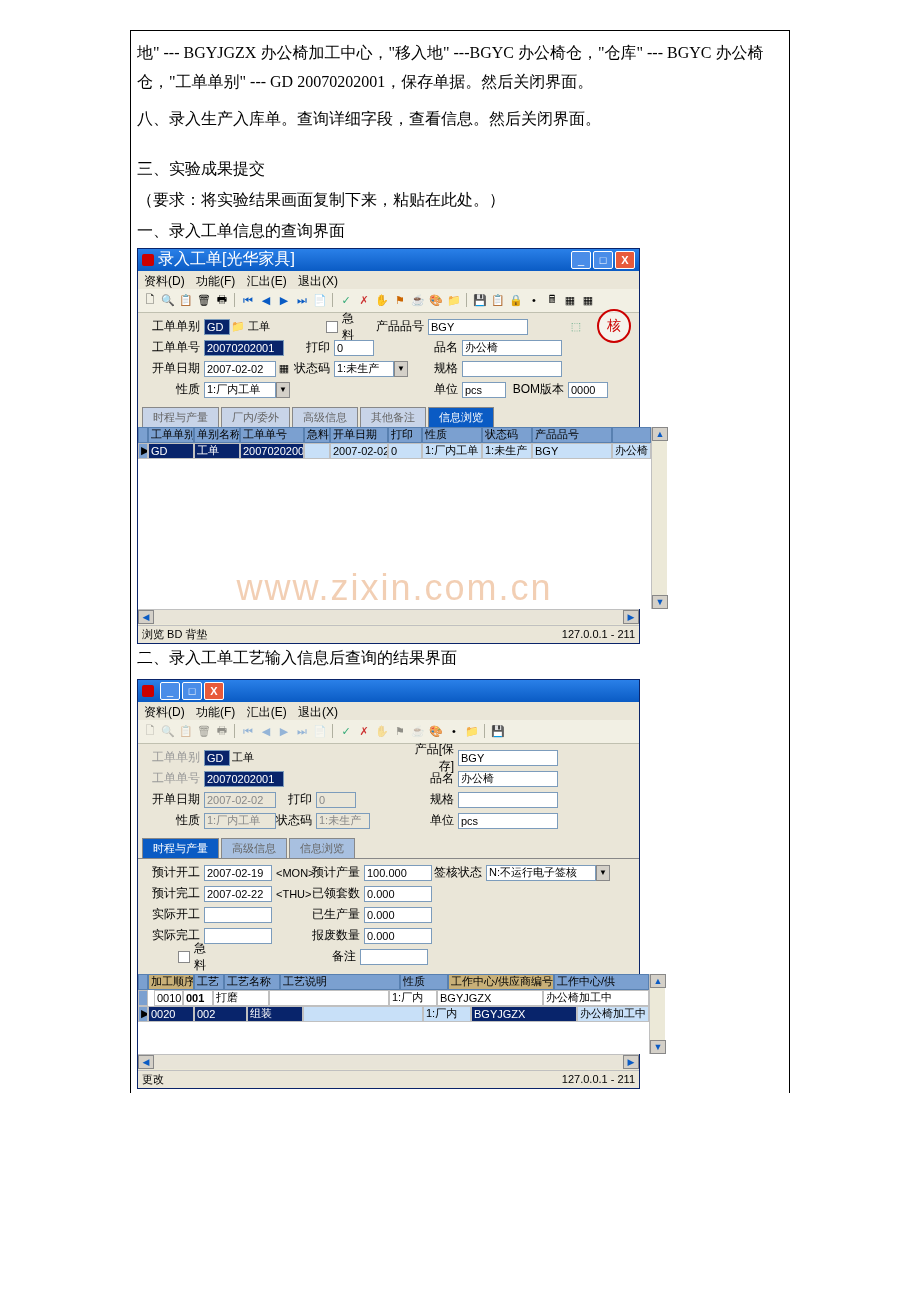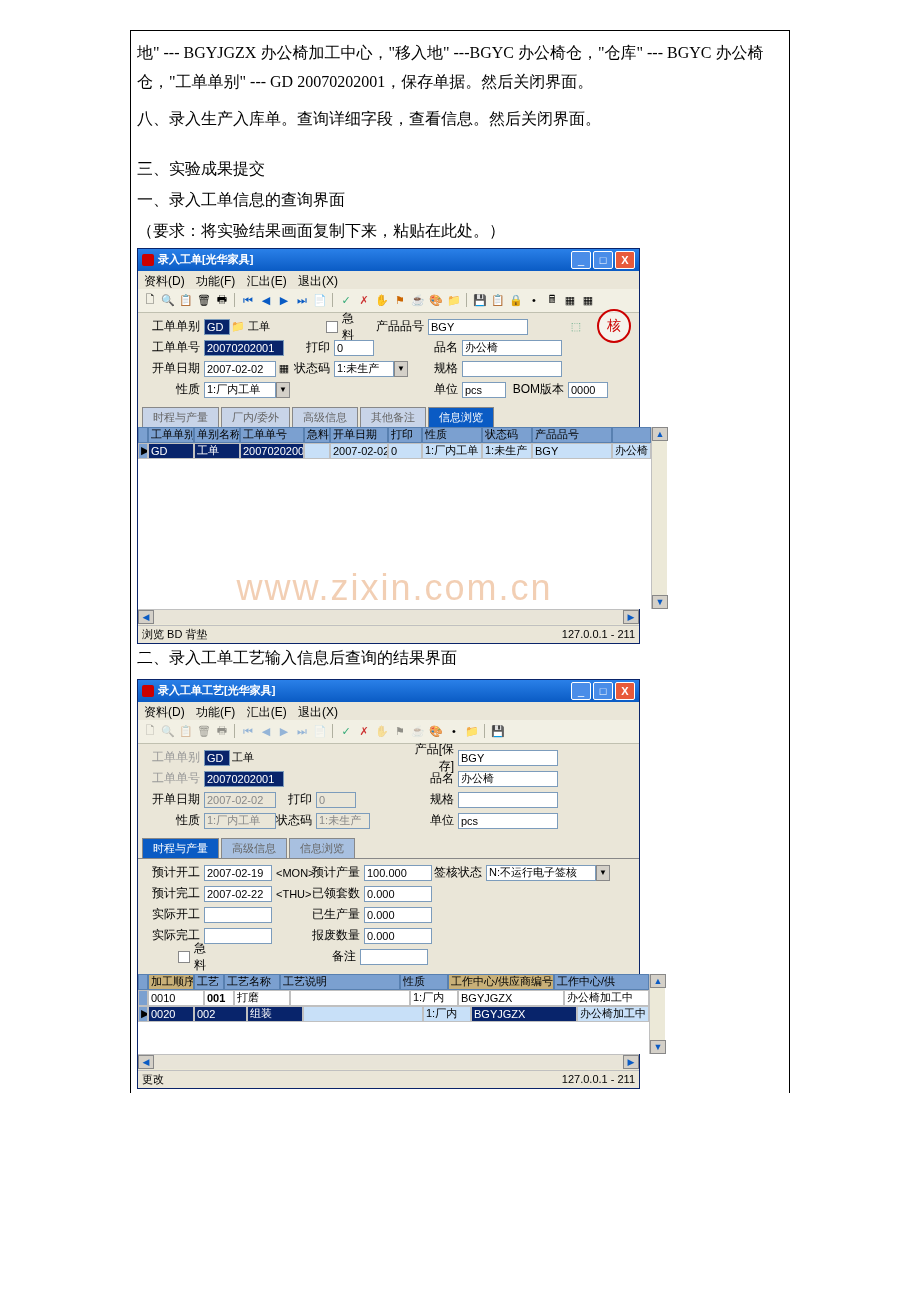--- a/index.html
+++ b/index.html
@@ -8,21 +8,21 @@
   .border-top { border-top: 1px solid #000; border-left: 1px solid #000; border-right: 1px solid #000; padding: 8px 6px 4px 6px; }
   .text-block { line-height: 1.8; }
   .text-block p { margin-bottom: 2px; }
   .section-title { font-weight: normal; margin-top: 12px; margin-bottom: 2px; }
   .screenshot { display: block; margin-top: 2px; }
   .win { border: 1px solid #0a246a; background: #ece9d8; font-family: "SimSun", sans-serif; font-size: 12px; }
   .win1 { width: 503px; }
   .win2 { width: 503px; }
   .titlebar { background: linear-gradient(to bottom, #2a80e8, #0a5bc4); color: #fff; display: flex; align-items: center; padding: 2px 4px; height: 22px; }
   .titlebar .ticon { width: 12px; height: 12px; background: #c00; margin-right: 4px; border-radius: 2px; }
-  .titlebar .ttext { flex: 1; font-weight: bold; font-size: 11px; }
+  .titlebar .ttext { flex: 1; font-weight: normal; font-size: 16px; }
   .winbtn { width: 20px; height: 18px; margin-left: 2px; display: flex; align-items: center; justify-content: center; border: 1px solid #fff; border-radius: 2px; font-size: 11px; }
   .minbtn { background: #4a8de8; color: #fff; }
   .maxbtn { background: #4a8de8; color: #fff; }
   .closebtn { background: #e85a3a; color: #fff; font-weight: bold; }
   .menubar { background: #eae6d8; padding: 2px 6px; height: 18px; font-size: 12px; color: #000; }
   .menubar span { margin-right: 8px; }
   .toolbar { background: #f2f0e4; padding: 2px 4px; height: 24px; display: flex; align-items: center; gap: 2px; border-bottom: 1px solid #c0c0b0; }
   .tbtn { width: 16px; height: 16px; display: flex; align-items: center; justify-content: center; font-size: 11px; }
   .tsep { width: 2px; height: 14px; border-left: 1px solid #b0b0a0; margin: 0 2px; }
   .form-area { background: #eae6d8; padding: 4px 6px 6px 6px; }
@@ -56,22 +56,22 @@
 </style>
 </head>
 <body>
 
 <div class="page">
   <div class="border-top">
     <div class="text-block">
       <p>地" --- BGYJGZX 办公椅加工中心，"移入地" ---BGYC 办公椅仓，"仓库" --- BGYC 办公椅仓，"工单单别" --- GD 20070202001，保存单据。然后关闭界面。</p>
       <p style="margin-top:8px;">八、录入生产入库单。查询详细字段，查看信息。然后关闭界面。</p>
       <p class="section-title" style="margin-top:22px;">三、实验成果提交</p>
+      <p>（要求：将实验结果画面复制下来，粘贴在此处。）</p>
       <p>一、录入工单信息的查询界面</p>
-      <p>（要求：将实验结果画面复制下来，粘贴在此处。）</p>
     </div>
 
     <div class="screenshot win win1">
       <div class="titlebar">
         <span class="ticon"></span>
         <span class="ttext">录入工单[光华家具]</span>
         <span class="winbtn minbtn">_</span>
         <span class="winbtn maxbtn">□</span>
         <span class="winbtn closebtn">X</span>
       </div>
@@ -210,21 +210,20 @@
         <span class="sfill"></span>
         <span>127.0.0.1 - 211</span>
       </div>
     </div>
 
     <p style="margin-top:4px;">二、录入工单工艺输入信息后查询的结果界面</p>
 
     <div class="screenshot win win2" style="margin-top:10px;">
       <div class="titlebar">
         <span class="ticon"></span>
-        <span class="ttext">录入工单工艺[光华家具]</span>
         <span class="winbtn minbtn">_</span>
         <span class="winbtn maxbtn">□</span>
         <span class="winbtn closebtn">X</span>
       </div>
       <div class="menubar">
         <span>资料(D)</span>
         <span>功能(F)</span>
         <span>汇出(E)</span>
         <span>退出(X)</span>
       </div>
@@ -338,21 +337,21 @@
               <span class="gcell" style="width:46px;background:#c8b078;">加工顺序</span>
               <span class="gcell" style="width:30px;">工艺</span>
               <span class="gcell" style="width:56px;">工艺名称</span>
               <span class="gcell" style="width:120px;">工艺说明</span>
               <span class="gcell" style="width:48px;">性质</span>
               <span class="gcell" style="width:106px;background:#c8b078;">工作中心/供应商编号</span>
               <span class="gcell" style="flex:1;">工作中心/供</span>
             </div>
             <div class="grow">
               <span class="gcell" style="width:10px;background:#7ba0d0;"></span>
-              <span class="gcell" style="width:56px;">0010</span>
+              <span class="gcell" style="width:29px;margin-left:6px;">0010</span>
               <span class="gcell" style="width:30px;font-weight:bold;">001</span>
               <span class="gcell" style="width:56px;">打磨</span>
               <span class="gcell" style="width:120px;"></span>
               <span class="gcell" style="width:48px;">1:厂内</span>
               <span class="gcell" style="width:106px;">BGYJGZX</span>
               <span class="gcell" style="flex:1;">办公椅加工中</span>
             </div>
             <div class="grow">
               <span class="gcell" style="width:10px;background:#7ba0d0;">▶</span>
               <span class="gcell sel" style="width:46px;">0020</span>

